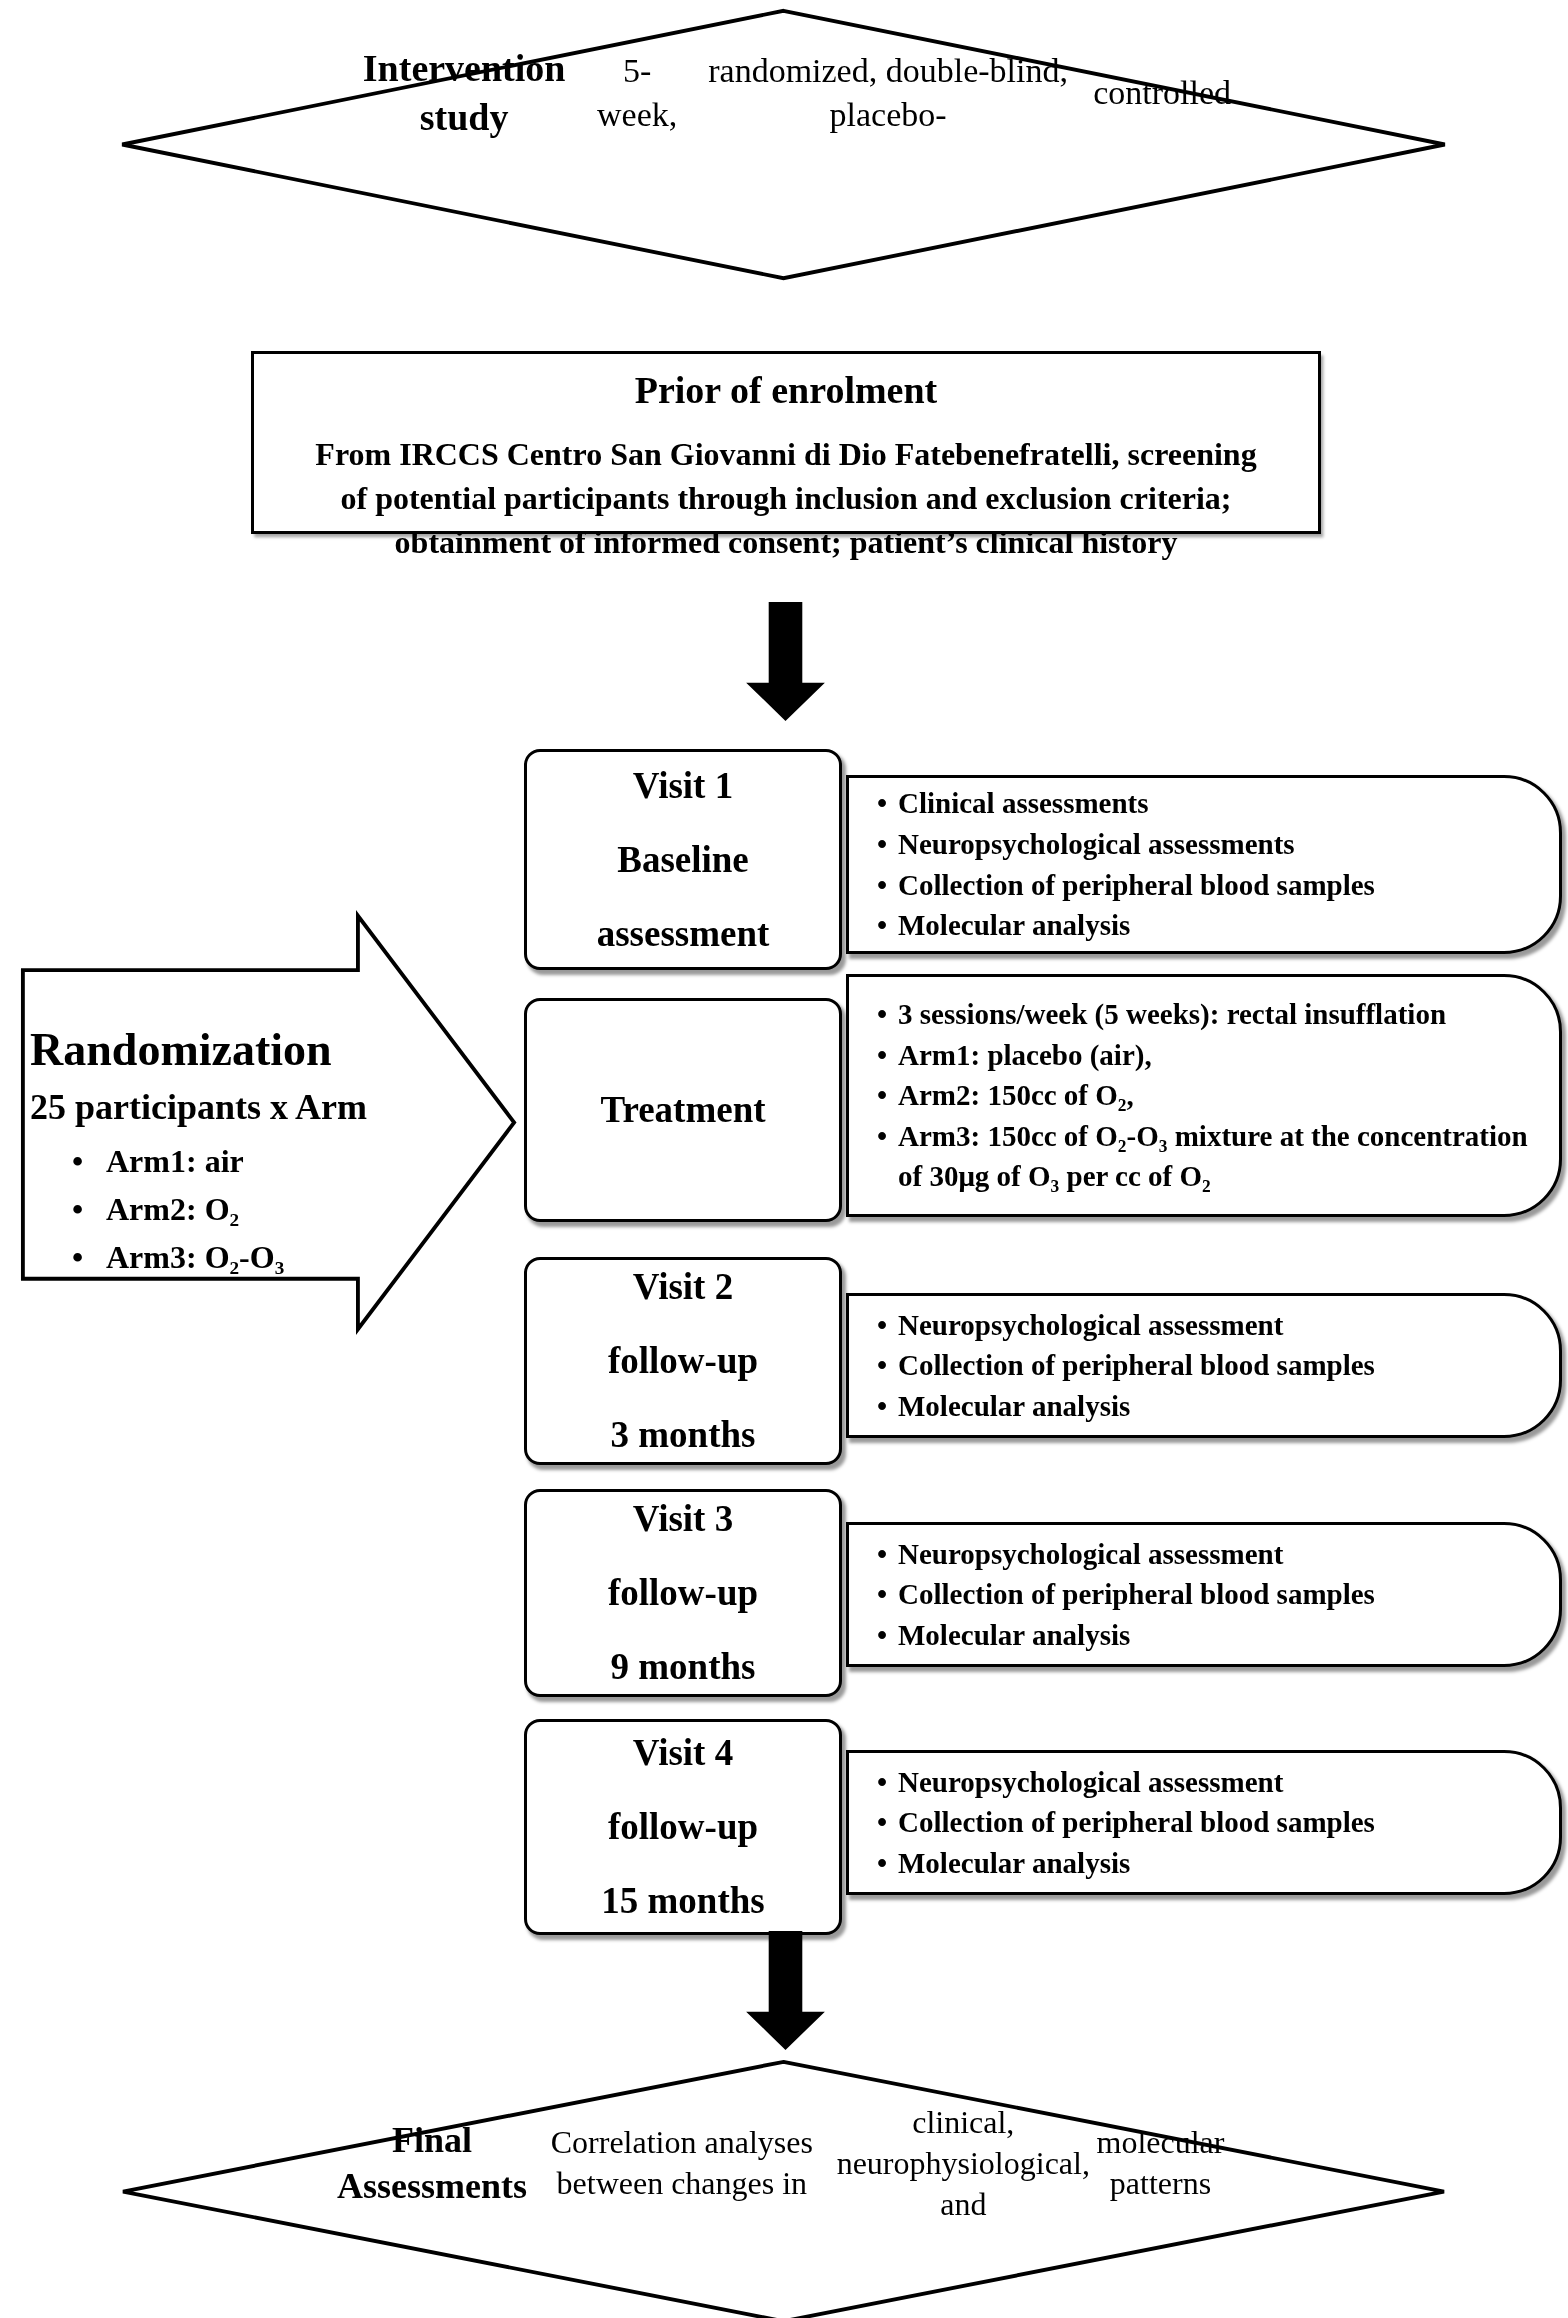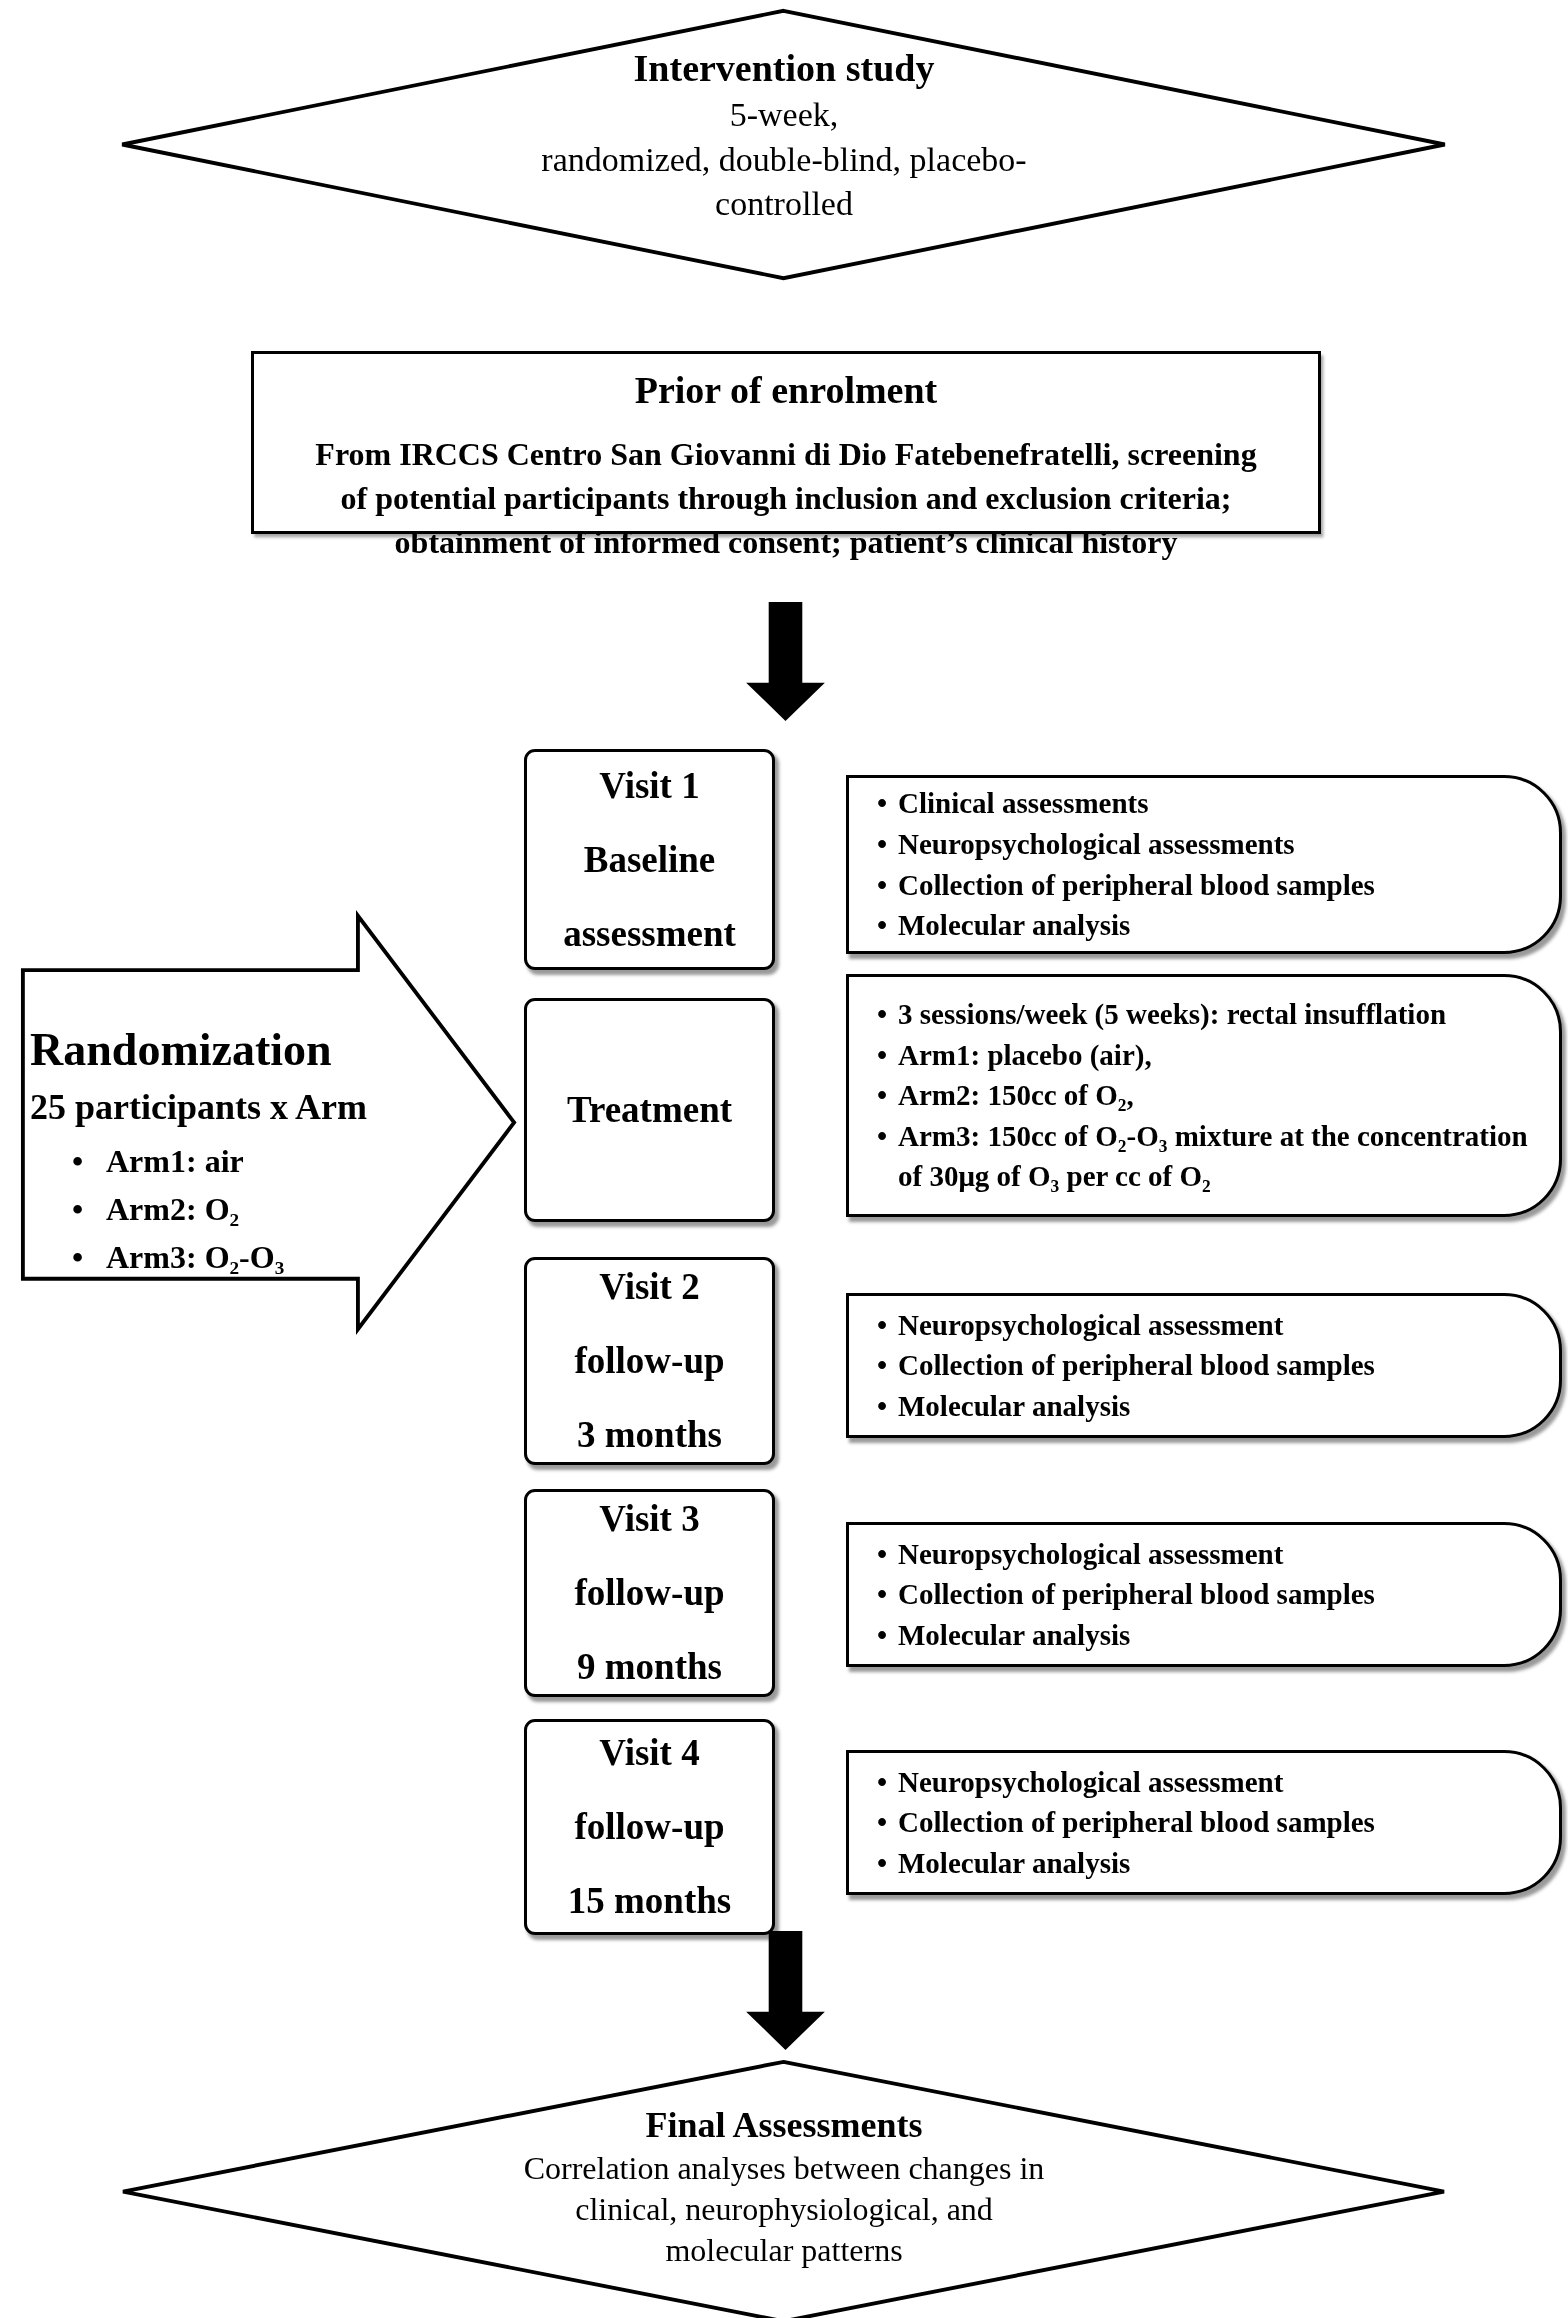--- a/index.html
+++ b/index.html
@@ -12,21 +12,22 @@
     font-family: "Liberation Serif", "DejaVu Serif", serif;
     color: #000000;
     overflow: hidden;
   }
   svg.shape { position: absolute; overflow: visible; }
 
   
   .diamond-text {
     position: absolute;
     display: flex;
-    flex-direction: column;
+    flex-direction: row;
+    align-items: center;
     text-align: center;
   }
   .diamond-title { font-size: 38px; font-weight: bold; line-height: 1.3; }
   .diamond-line  { font-size: 34px; font-weight: normal; line-height: 1.3; }
   .final-title   { font-size: 36px; font-weight: bold; line-height: 1.28; }
   .final-line    { font-size: 32px; font-weight: normal; line-height: 1.28; }
 
   
   .prior-box {
     position: absolute;
@@ -36,23 +37,23 @@
     box-shadow: 2.9px 3.8px 2.9px rgba(0,0,0,0.35);
     text-align: center;
     padding-top: 13.5px;
   }
   .prior-title { font-size: 38px; font-weight: bold; }
   .prior-body  { margin-top: 20px; font-size: 32px; font-weight: bold; line-height: 1.38; }
 
   
   .stage-box {
     position: absolute;
-    left: 524px; width: 251px;
+    left: 524px; width: 318px;
     border: 3.4px solid #000;
-    border-radius: 11px;
+    border-radius: 16px;
     background: #fff;
     box-shadow: 3.4px 4.3px 3.4px rgba(0,0,0,0.4);
     display: flex;
     flex-direction: column;
     align-items: center;
     justify-content: center;
     text-align: center;
     font-size: 37px;
     font-weight: bold;
     line-height: 2.0;

